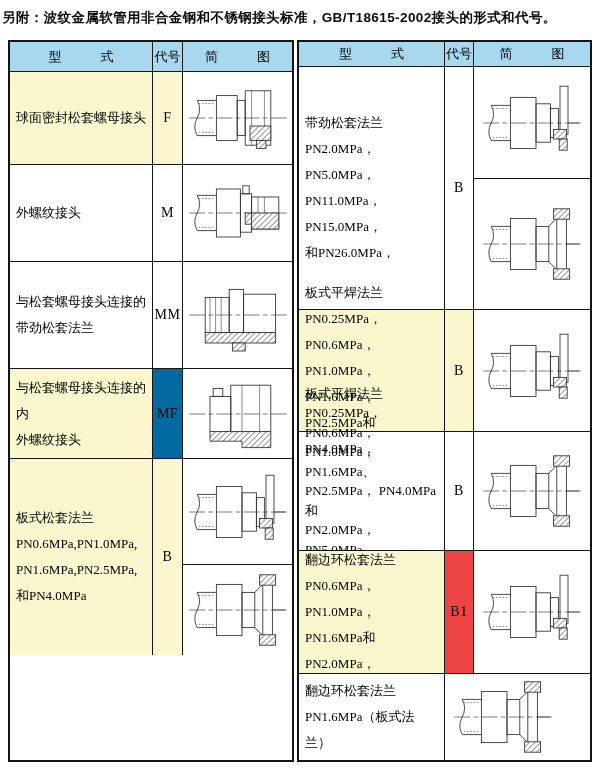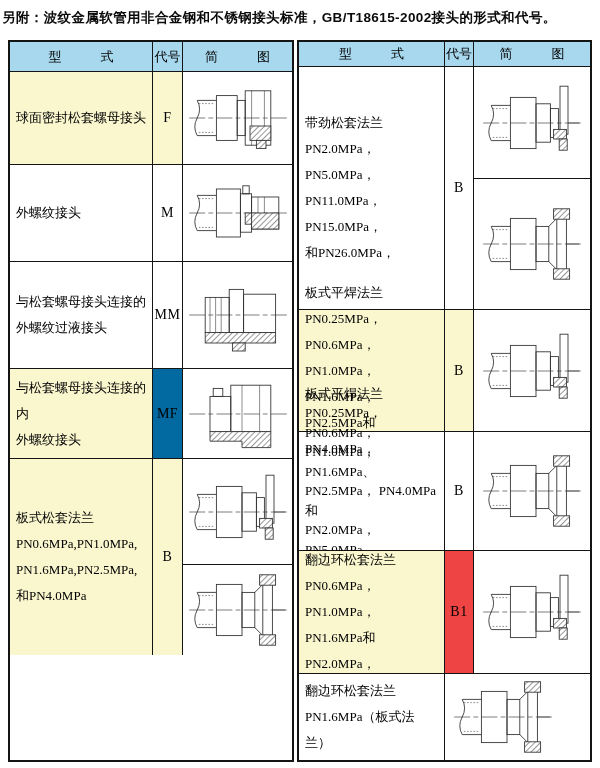--- a/index.html
+++ b/index.html
@@ -176,21 +176,21 @@
         <div class="diag-half grow">
             <svg class="diag" viewBox="0 0 130 96">
               <use href="#sym-m"></use>
             </svg>
           </div>
       </div>
     </div>
 
     <div class="row" style="height:107px">
       <div class="c-type lw0">与松套螺母接头连接的
-外螺纹过液接头</div>
+带劲松套法兰</div>
       <div class="c-code lw1">MM</div>
       <div class="c-diag lw2">
         <div class="diag-half grow">
             <svg class="diag" viewBox="0 0 130 96">
               <use href="#sym-mm"></use>
             </svg>
           </div>
       </div>
     </div>
 

